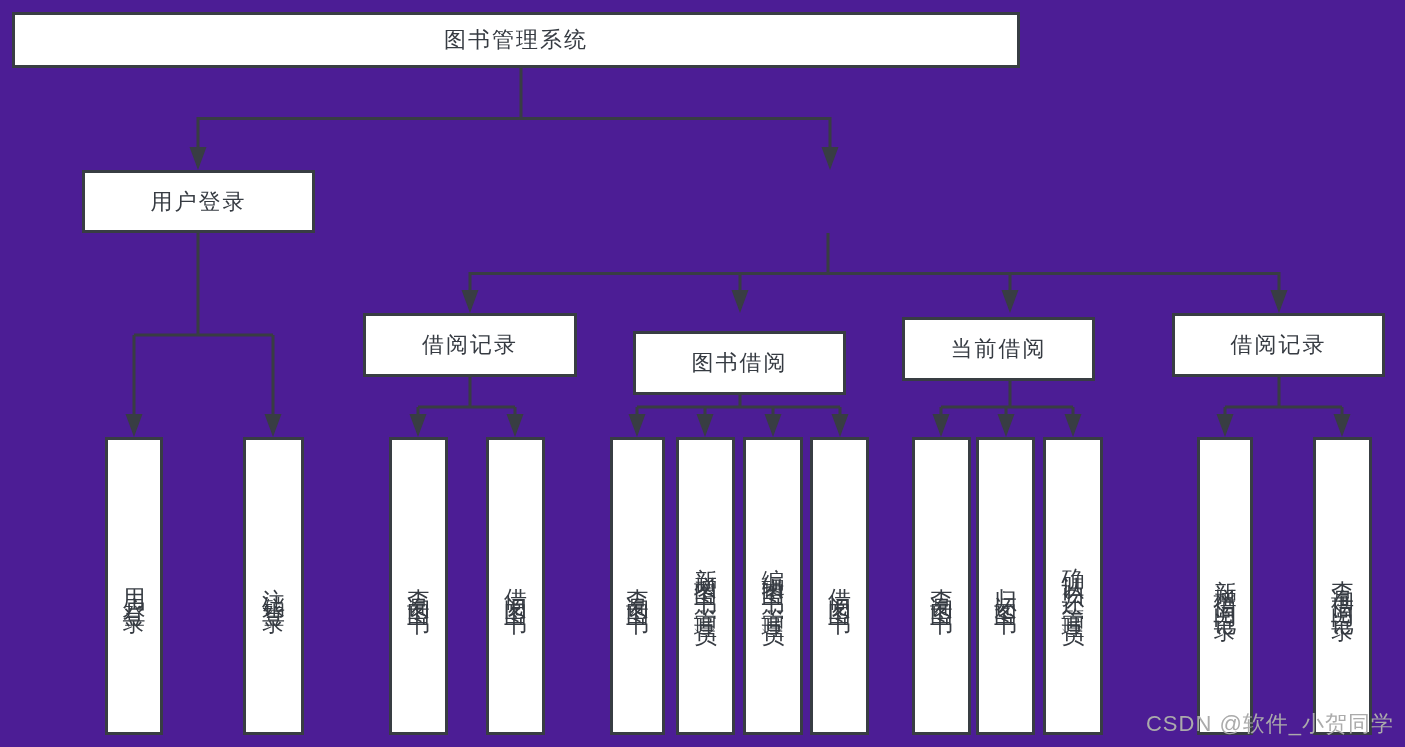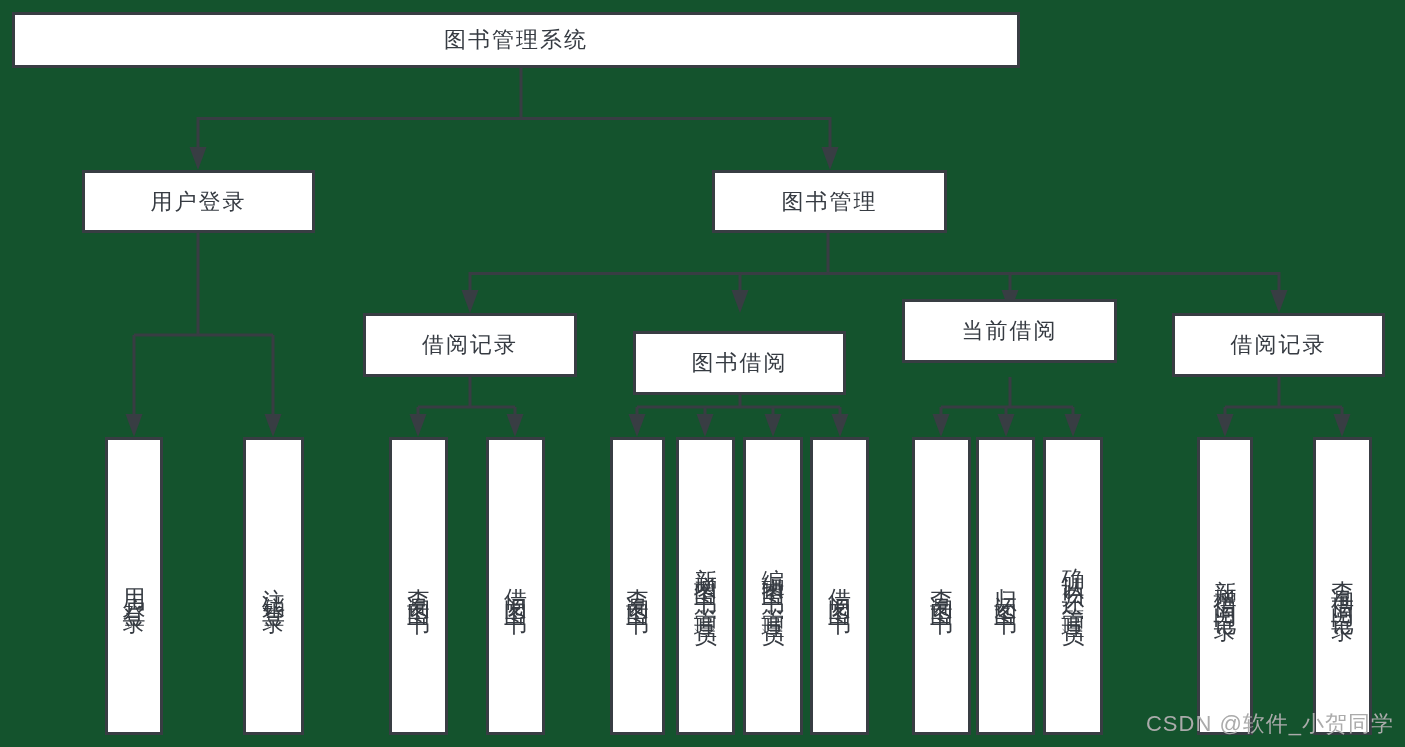--- a/index.html
+++ b/index.html
@@ -1,17 +1,17 @@
 <!DOCTYPE html>
 <html><head>
 <meta charset="utf-8">
 <style>
   html,body{margin:0;padding:0;background:#ffffff;}
   .canvas{
-    position:relative;width:1405px;height:747px;background:#14532d;
+    position:relative;width:1405px;height:747px;background:#4c1d95;
     font-family:"Liberation Sans","DejaVu Sans",sans-serif;overflow:hidden;
   }
   .connectors{position:absolute;left:0;top:0;width:1405px;height:747px;}
   .node{
     position:absolute;box-sizing:border-box;
     border:3px solid #383d43;background:#ffffff;
     display:flex;align-items:center;justify-content:center;
     color:#363b42;font-size:22px;letter-spacing:2px;line-height:1;
     white-space:nowrap;
   }
@@ -57,25 +57,24 @@
         <polygon points="997.5,414 1014.5,414 1006,437"></polygon>
         <polygon points="1064.5,414 1081.5,414 1073,437"></polygon>
         <polygon points="1216.5,414 1233.5,414 1225,437"></polygon>
         <polygon points="1333.5,414 1350.5,414 1342,437"></polygon>
       </g>
   </svg>
 
   <div class="node" style="left:12px;top:12px;width:1008px;height:56px">图书管理系统</div>
 
   <div class="node" style="left:82px;top:170px;width:233px;height:63px">用户登录</div>
-  <div class="node" style="left:712px;top:170px;width:235px;height:63px">图书管理</div>
 
   <div class="node" style="left:363px;top:313px;width:214px;height:64px">借阅记录</div>
   <div class="node" style="left:633px;top:331px;width:213px;height:64px">图书借阅</div>
-  <div class="node" style="left:902px;top:299px;width:215px;height:64px">当前借阅</div>
+  <div class="node" style="left:902px;top:317px;width:193px;height:64px">当前借阅</div>
   <div class="node" style="left:1172px;top:313px;width:213px;height:64px">借阅记录</div>
 
   <div class="node leaf" style="left:105px;top:437px;width:58px;height:298px">用户登录</div>
   <div class="node leaf" style="left:243px;top:437px;width:61px;height:298px">注销登录</div>
 
   <div class="node leaf" style="left:389px;top:437px;width:59px;height:298px">查询图书</div>
   <div class="node leaf" style="left:486px;top:437px;width:59px;height:298px">借阅图书</div>
 
   <div class="node leaf" style="left:610px;top:437px;width:55px;height:298px">查询图书</div>
   <div class="node leaf" style="left:676px;top:437px;width:59px;height:298px">新增图书（管理员）</div>

